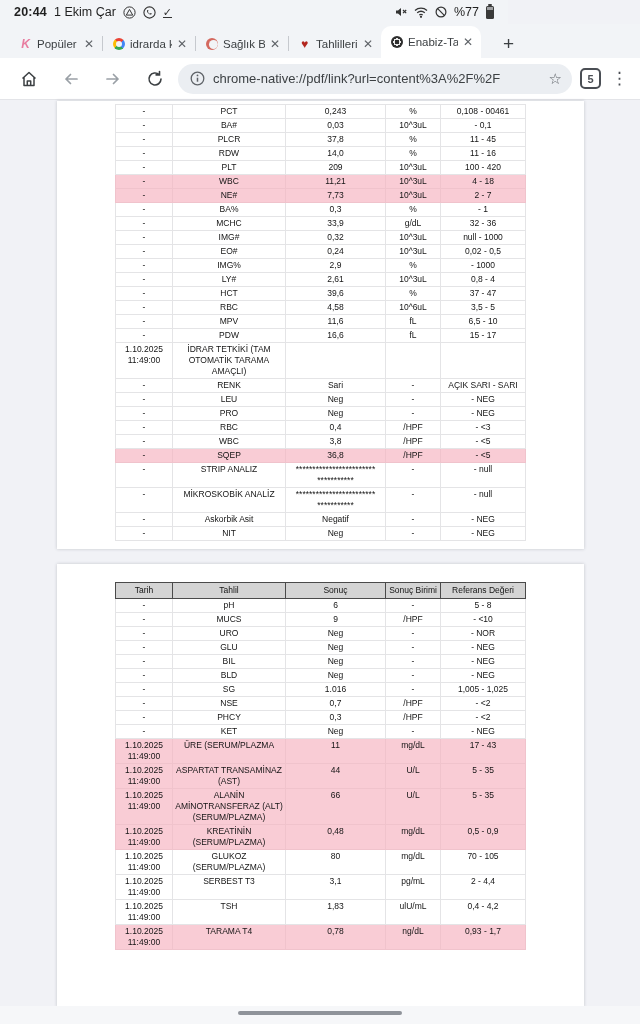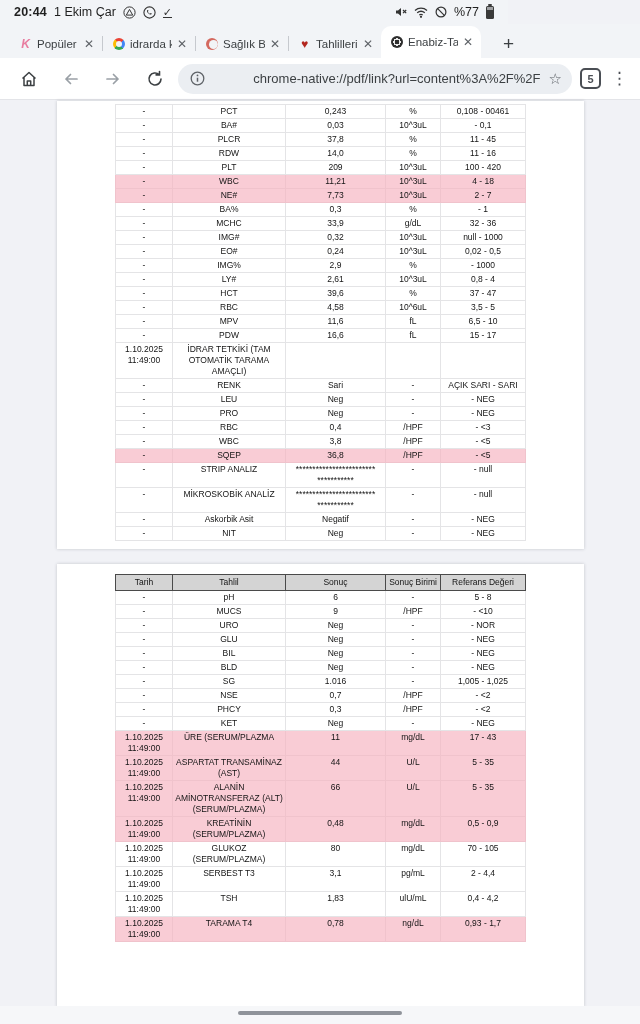--- a/index.html
+++ b/index.html
@@ -35,21 +35,21 @@
     background:conic-gradient(from -40deg, #ea4335 0 25%, #4285f4 25% 50%, #34a853 50% 75%, #fbbc05 75% 100%); position:relative; }
   .fav-g:after { content:""; position:absolute; inset:3px; background:#f2f4f7; border-radius:50%; }
   .fav-saglik { width:12px; height:12px; border-radius:50%; background:#d4695f; position:relative; overflow:hidden; }
   .fav-saglik:after { content:""; position:absolute; top:2px; left:3.5px; width:9px; height:9px; border-radius:50%; background:#f2f4f7; }
   .fav-heart { color:#b3261e; font-size:12px; line-height:12px; }
   .fav-enabiz { width:12px; height:12px; border-radius:50%;
     background:radial-gradient(circle, #2e2e2e 0 26%, #e9e9e9 26% 42%, #2e2e2e 42% 100%); }
 
   
   .toolbar { position:absolute; top:58px; left:0; width:640px; height:42px; background:#ffffff;
-    display:flex; align-items:center; padding:0 10px; gap:4px; border-bottom:1px solid #e3e4e8;text-align:right; }
+    display:flex; align-items:center; padding:0 10px; gap:4px; border-bottom:1px solid #e3e4e8; }
   .tb-btn { width:38px; height:34px; display:flex; align-items:center; justify-content:center; flex:none; }
   .omnibox { flex:1; height:30px; background:#ecEFF3; background:#ecEFF3; background:#ebeef2;
     border-radius:16px; display:flex; align-items:center; padding:0 10px 0 12px; gap:8px; min-width:0; }
   .omni-url { flex:1; font-size:13px; color:#3c4043; white-space:nowrap; overflow:hidden; min-width:0; }
   .star { font-size:15px; color:#5f6368; flex:none; }
   .tab-count { width:21px; height:21px; border:2px solid #4a4e54; border-radius:5px;
     display:flex; align-items:center; justify-content:center; font-size:11px; font-weight:bold; color:#4a4e54; margin:0 4px; flex:none; }
   .menu-dots { font-size:17px; color:#4a4e54; letter-spacing:0; margin:0 2px; flex:none; }
 
   
@@ -58,21 +58,21 @@
   .page1 { top:0; height:448px; }
   .page2 { top:463px; height:443px; }
 
   table.lab { border-collapse:collapse; width:410px; margin-left:58px; table-layout:fixed;
     font-size:8.5px; line-height:11px; color:#141414; text-align:center; }
   table.lab td { border:1px solid #e4e4e6; padding:1px 2px; vertical-align:top; white-space:pre-line; overflow:hidden; }
   table.lab tr.hl td { background:#f9ccd5; border-color:#f0c3cc; }
   table.lab th { background:#d4d4d4; border:1px solid #4a4a4a; font-weight:normal; padding:2px 1px; vertical-align:top; line-height:11px; }
   .t1 { margin-top:3px; }
   .t1 td { border-top-color:#e9e9eb; }
-  .t2 { margin-top:10px; }
+  .t2 { margin-top:18px; }
 
   
   .nav-bar { position:absolute; left:0; bottom:0; width:640px; height:18px; background:#f6f7f9; }
   .nav-pill { position:absolute; left:238px; top:5px; width:164px; height:4px; border-radius:2px; background:#8f939a; }
 
   svg.glyph { display:block; }
 </style>
 </head>
 <body>
 

